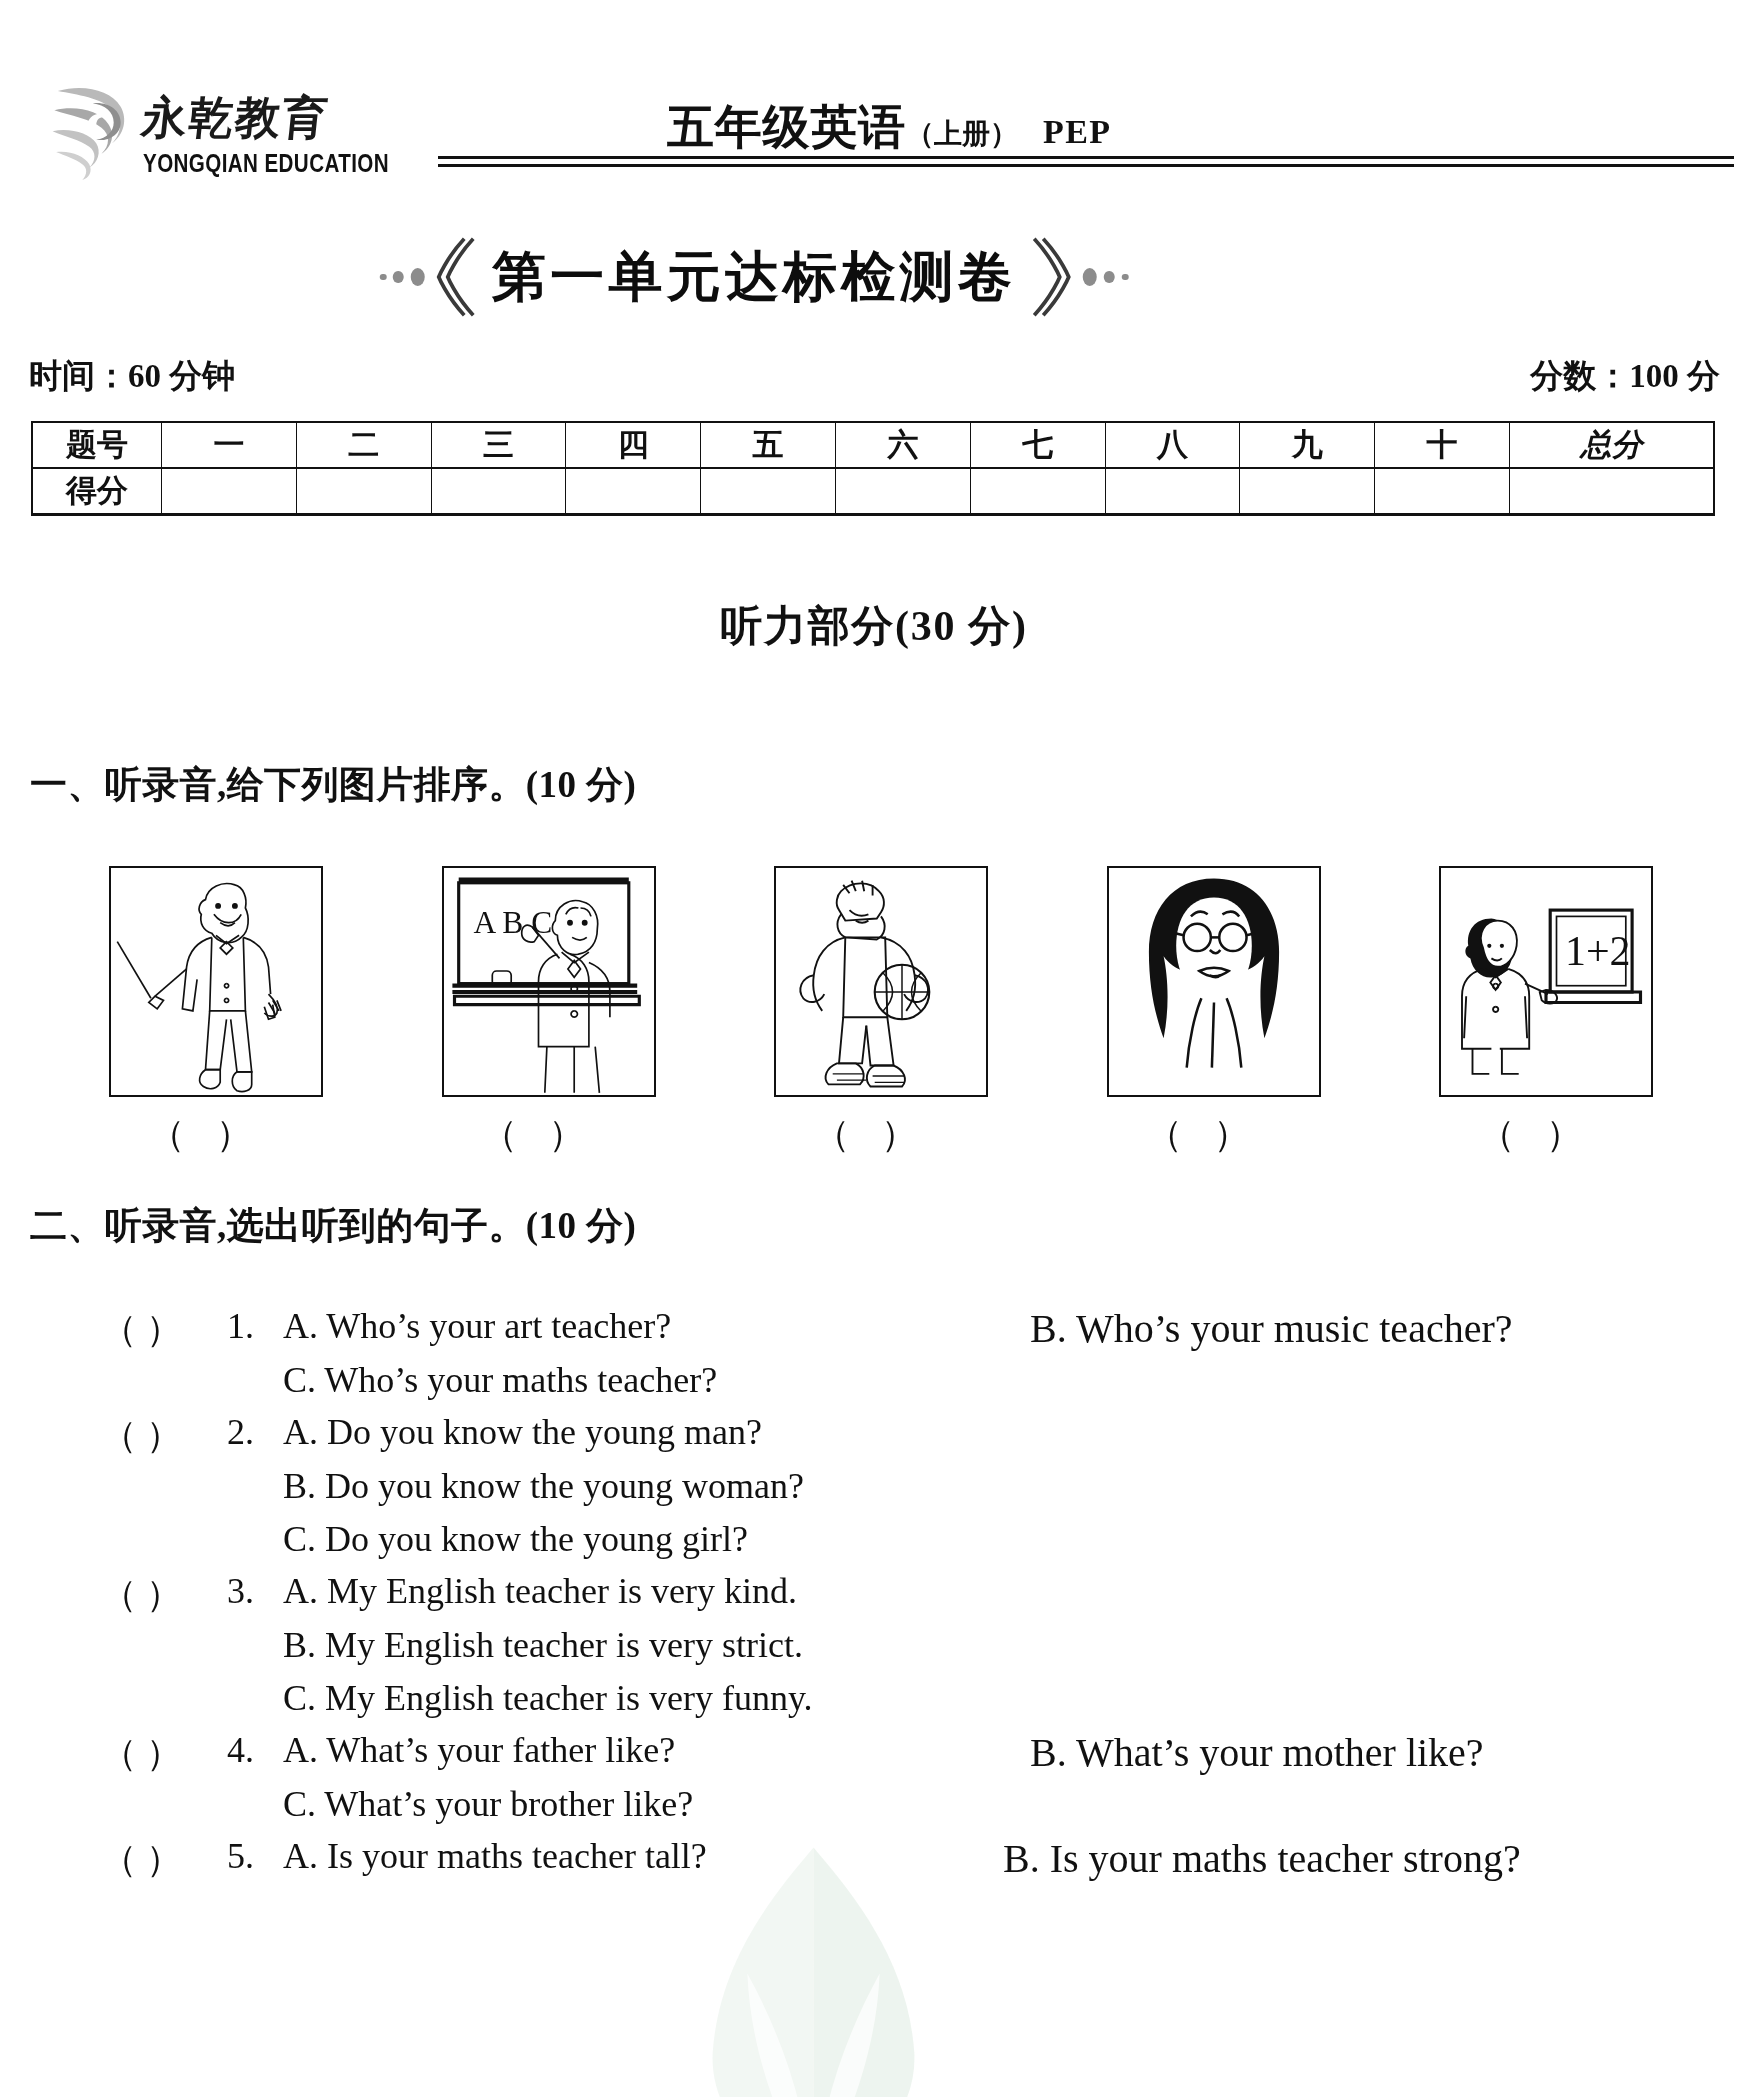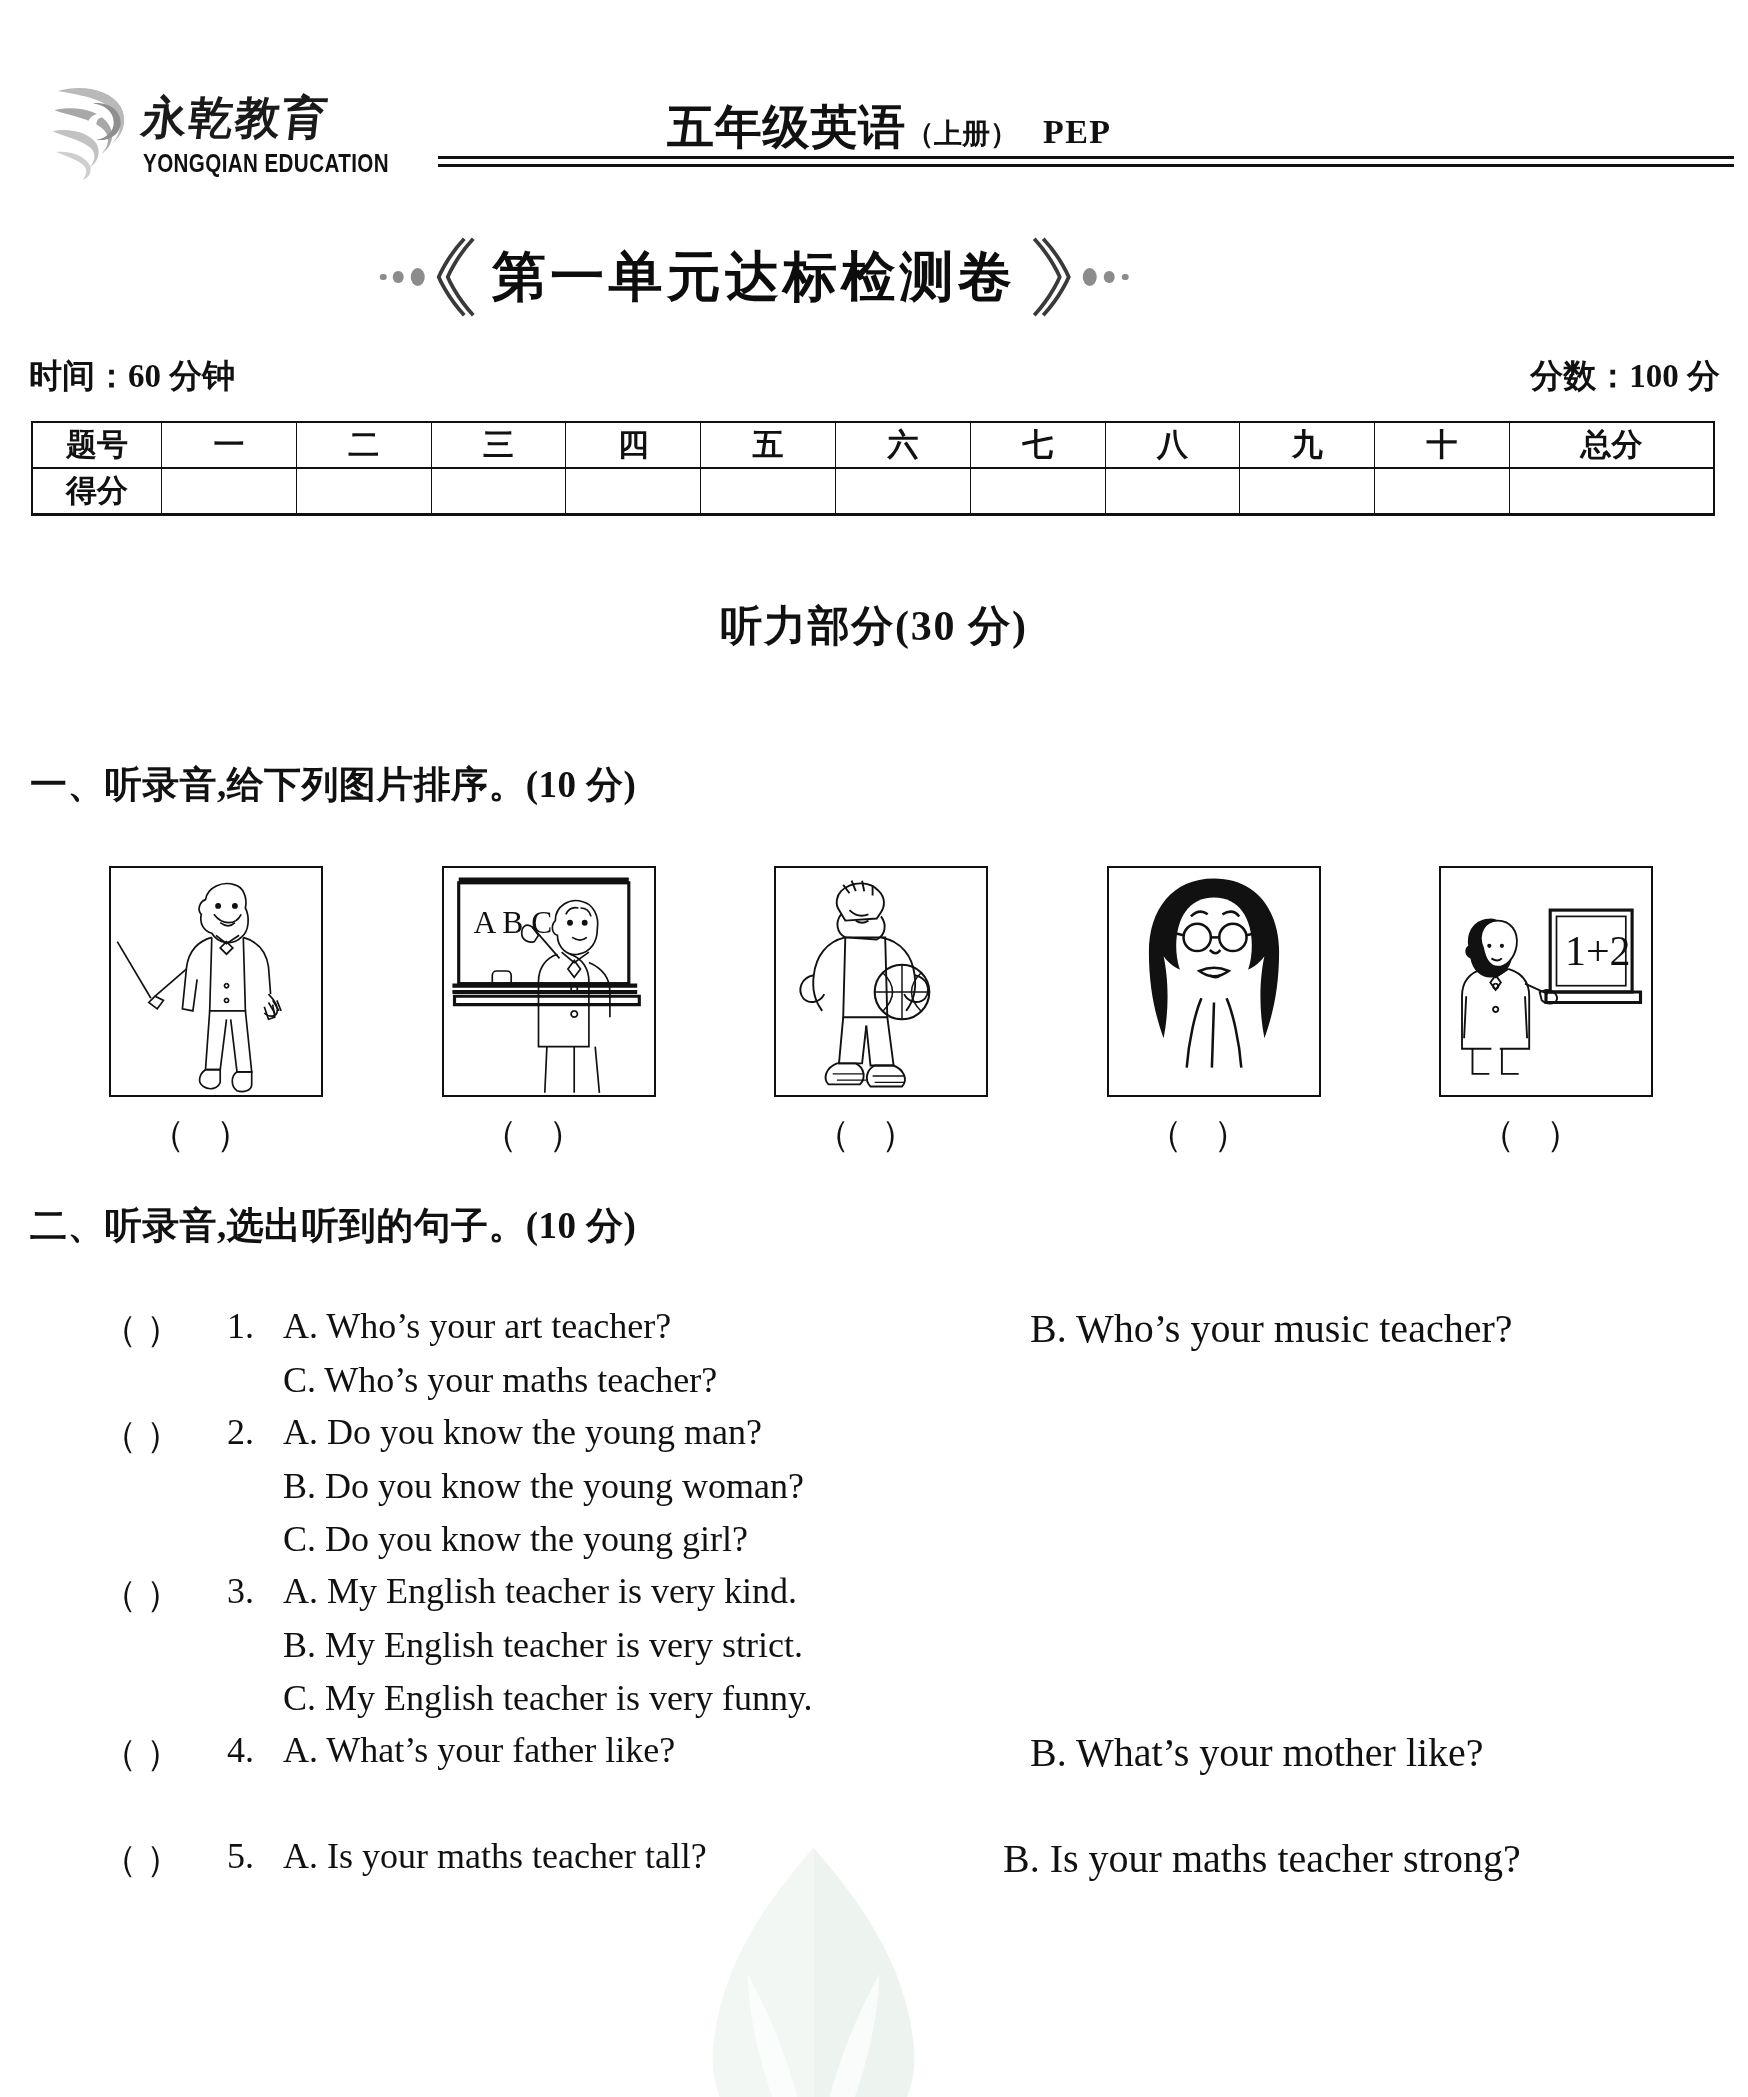--- a/index.html
+++ b/index.html
@@ -54,21 +54,21 @@
     font-family:"Liberation Serif","DejaVu Serif",serif;}
 
   
   .scoretable{position:absolute;left:31px;top:421px;width:1684px;
     border-collapse:collapse;table-layout:fixed;}
   .scoretable td{border:1.3px solid #111;height:40px;text-align:center;vertical-align:middle;
     font-size:31px;font-weight:bold;font-family:"Liberation Serif","DejaVu Serif",serif;}
   .scoretable tr:first-child td{border-top:2.9px solid #111;}
   .scoretable tr:last-child td{border-bottom:3.8px solid #111;}
   .scoretable td:first-child{border-left:2.5px solid #111;}
-  .scoretable td:last-child{border-right:2.5px solid #111;}
+  .scoretable td:last-child{border-right:2.5px solid #111;font-style:italic;}
   .scoretable .hdr td{border-bottom:2.5px solid #111;}
   .col-lbl{width:126px;}
   .col-tot{width:201px;}
 
   
   .sec{position:absolute;left:0;width:1748px;text-align:center;
     font-size:42px;font-weight:bold;letter-spacing:1.7px;
     font-family:"Liberation Serif","DejaVu Serif",serif;}
   .sec-listen{top:598px;}
 
@@ -382,20 +382,21 @@
         <div class="optA" style="top:0">A. My English teacher is very kind.</div>
         <div class="optsub" style="top:54px">B. My English teacher is very strict.</div>
         <div class="optsub" style="top:107px">C. My English teacher is very funny.</div>
       </div>
 
       <div class="mrow">
         <div class="mbrack" style="top:0">（        ）</div>
         <div class="mnum" style="top:0">4.</div>
         <div class="optA" style="top:0">A. What’s your father like?</div>
         <div class="optB" style="top:0">B. What’s your mother like?</div>
+        <div class="optsub" style="top:54px">C. What’s your brother like?</div>
       </div>
 
       <div class="mrow">
         <div class="mbrack" style="top:0">（        ）</div>
         <div class="mnum" style="top:0">5.</div>
         <div class="optA" style="top:0">A. Is your maths teacher tall?</div>
         <div class="optB" style="top:0;left:1003px">B. Is your maths teacher strong?</div>
       </div>
     </div>
 

